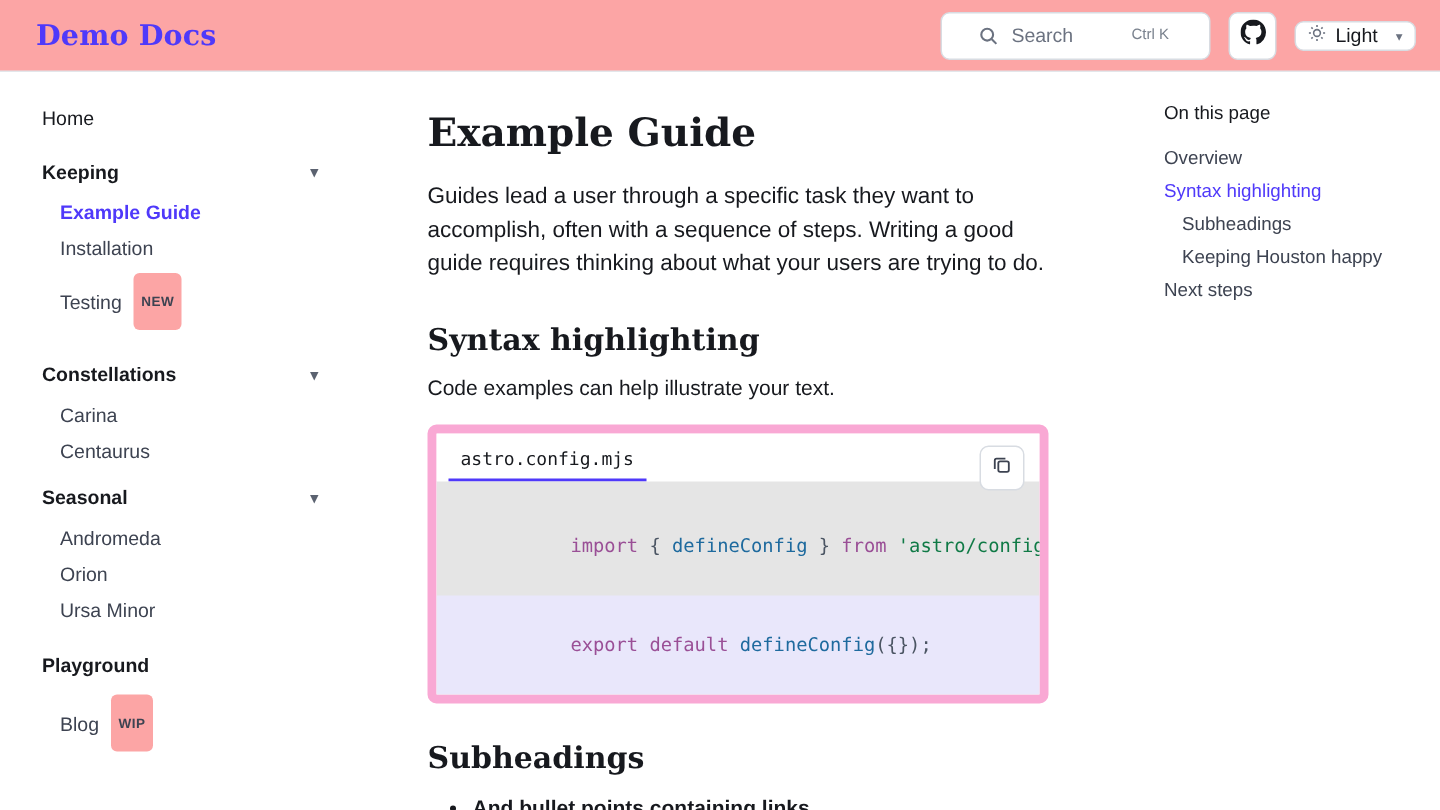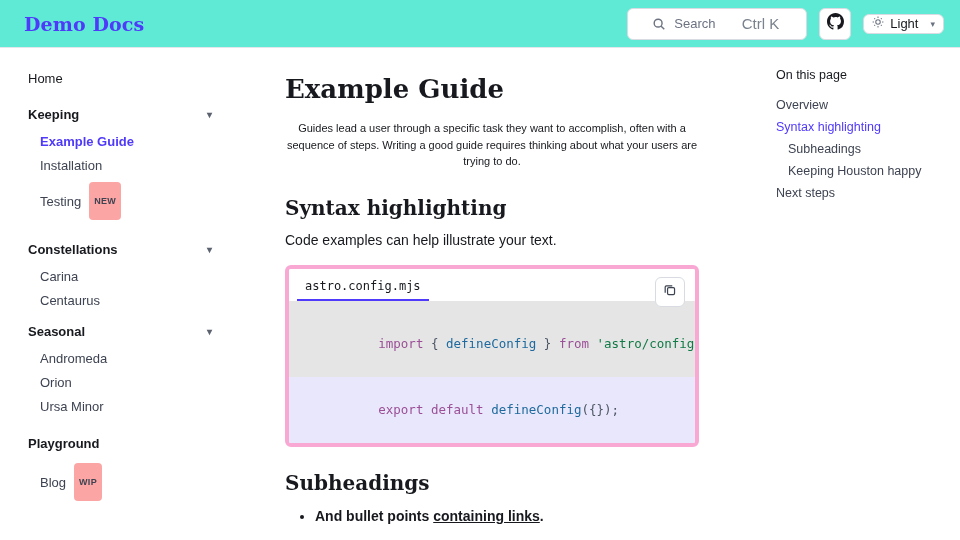--- a/index.html
+++ b/index.html
@@ -14,21 +14,21 @@
   a { text-decoration: none; color: inherit; }
 
   
   .header {
     position: relative;
     height: 48px;
     border-bottom: 1px solid #e3e6ea;
     display: flex;
     align-items: center;
     padding: 0 16px;
-    background: #5eead4;
+    background: #fca5a5;
   }
   .site-title {
     font-family: "DejaVu Serif", serif;
     font-size: 19px;
     font-weight: 700;
     color: #4f39fa;
     letter-spacing: .1px;
     margin-left: 8px;
   }
   .header-right {
@@ -48,21 +48,21 @@
     gap: 8px;
     background: #fff;
   }
   .search-icon { width: 14px; height: 14px; flex: none; color: #6b7280; }
   .search-placeholder {
     font-size: 13px;
     color: #6b7280;
     flex: 1;
   }
   .kbd {
-    font-size: 15px;
+    font-size: 10px;
     color: #7a828e;
     border-radius: 3px;
     padding: 1px 3px;
     white-space: nowrap;
   }
   .icon-btn {
     width: 32px; height: 32px;
     border: 1px solid #d8dce2;
     border-radius: 6px;
     display: flex; align-items: center; justify-content: center;
@@ -155,43 +155,42 @@
     overflow: hidden;
   }
   h1.page-title {
     font-family: "DejaVu Serif", serif;
     font-size: 26px;
     font-weight: 700;
     margin: 8px 0 16px 0;
     color: #17191e;
   }
   p.lead {
-    font-size: 11px;
+    font-size: 15px;
     line-height: 1.5;
     color: #17191e;
     margin: 0 0 26px 0;
     max-width: 490px;
-    text-align: center;
   }
   h2.section {
     font-family: "DejaVu Serif", serif;
     font-size: 20px;
     font-weight: 700;
     margin: 0 0 10px 0;
     color: #17191e;
   }
   p.body {
     font-size: 14px;
     line-height: 1.5;
     margin: 0 0 14px 0;
   }
 
   
   .code-wrap {
-    border: 4px solid #f9a8d4;
+    border: 6px solid #f9a8d4;
     border-radius: 6px;
     overflow: hidden;
     margin-bottom: 24px;
     background: #fff;
     position: relative;
   }
   .code-tabs {
     height: 32px;
     display: flex;
     align-items: flex-end;

